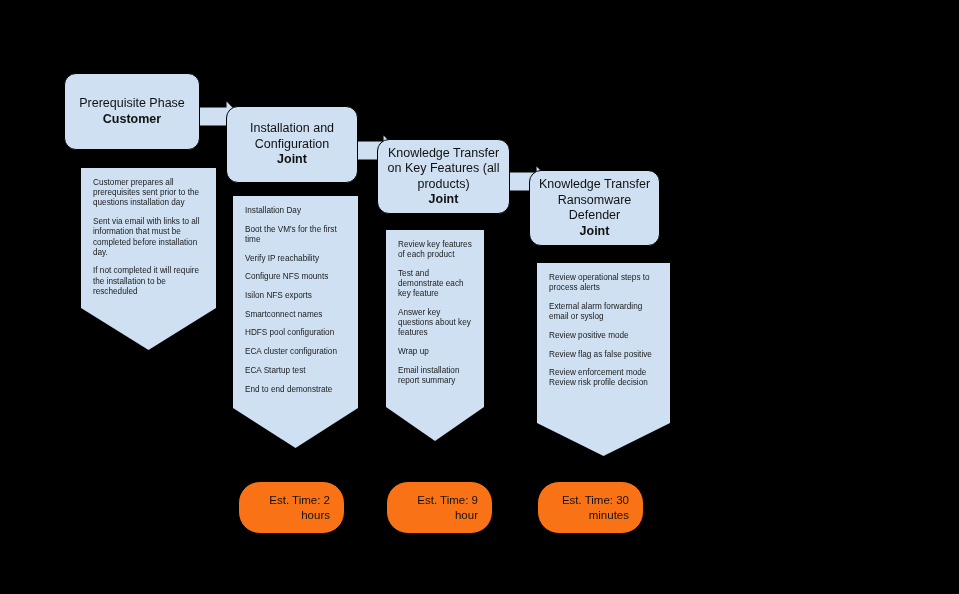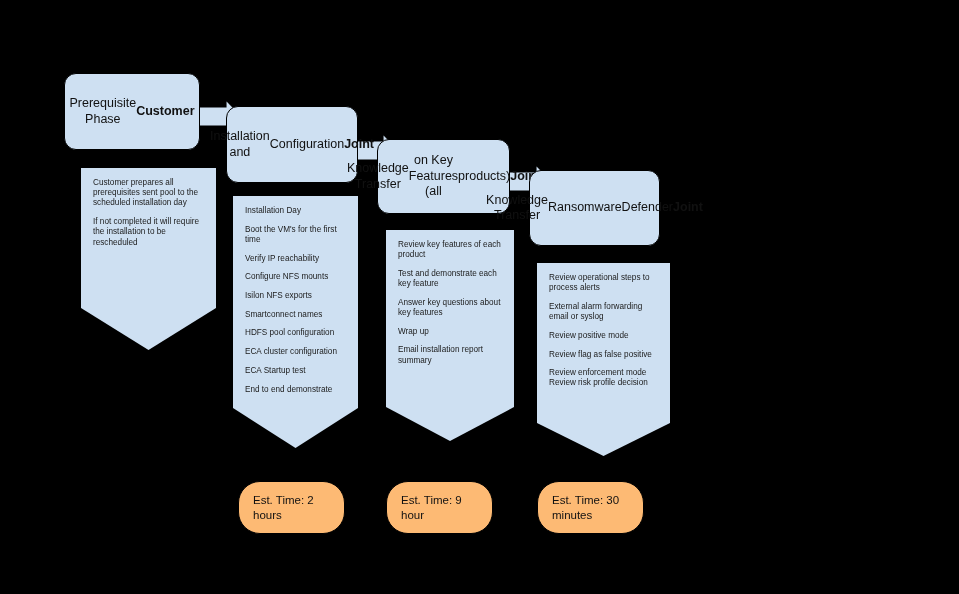--- a/index.html
+++ b/index.html
@@ -20,20 +20,21 @@
   }
 
   
   .phase-box {
     position: absolute;
     box-sizing: border-box;
     background: #cee0f2;
     border: 1px solid #000000;
     border-radius: 12px;
     display: flex;
+    flex-direction: column;
     align-items: center;
     justify-content: center;
     text-align: center;
     color: #111111;
     font-size: 12.5px;
     line-height: 15.5px;
     padding: 4px 8px;
     z-index: 3;
   }
   .phase-box .line-1 { font-weight: normal; }
@@ -74,30 +75,31 @@
     margin: 0 0 8.5px 0;
   }
   .banner-text p.tight {
     margin-bottom: 0;
   }
 
   
   .time-box {
     position: absolute;
     box-sizing: border-box;
-    background: #fdba74;
+    background: #f97316;
     border: 1px solid #000000;
     border-radius: 22px;
     display: flex;
     align-items: center;
     color: #111111;
     font-size: 11.5px;
     line-height: 14.5px;
     padding: 0 14px;
     z-index: 3;
+    text-align: right;
   }
 </style>
 </head>
 <body>
 
 <div id="canvas">
 
   <svg class="arrow" style="left:196px; top:99px;" width="48" height="36" viewBox="0 0 48 36">
     <polygon points="1,8 30,8 30,1 46,17.5 30,34 30,27 1,27" fill="#cee0f2" stroke="#000000" stroke-width="1.1" stroke-linejoin="miter"></polygon>
   </svg>
@@ -113,21 +115,22 @@
   <div class="phase-box" style="left:64px; top:73px; width:136px; height:77px;">
     <span class="line-1">Prerequisite Phase</span>
     <span class="role">Customer</span>
   </div>
 
   <div class="banner" style="left:81px; top:168px; width:135px; height:182px;">
     <svg class="banner-body" viewBox="0 0 135 182" preserveAspectRatio="none">
       <polygon points="0,0 135,0 135,140 67.5,182 0,140" fill="#cee0f2"></polygon>
     </svg>
     <div class="banner-text">
-      <p>Customer prepares all prerequisites sent pool to the scheduled installation day</p>
+      <p>Customer prepares all prerequisites sent prior to the questions installation day</p>
+      <p>Sent via email with links to all information that must be completed before installation day.</p>
       <p>If not completed it will require the installation to be rescheduled</p>
     </div>
   </div>
 
   <div class="phase-box" style="left:226px; top:106px; width:132px; height:77px;">
     <span class="line-1">Installation and</span>
     <span class="line-2">Configuration</span>
     <span class="role">Joint</span>
   </div>
 
@@ -153,21 +156,21 @@
     <span>Est. Time: 2 hours</span>
   </div>
 
   <div class="phase-box" style="left:377px; top:139px; width:133px; height:75px;">
     <span class="line-1">Knowledge Transfer</span>
     <span class="line-2">on Key Features (all</span>
     <span class="line-3">products)</span>
     <span class="role">Joint</span>
   </div>
 
-  <div class="banner" style="left:386px; top:230px; width:128px; height:211px;">
+  <div class="banner" style="left:386px; top:230px; width:98px; height:211px;">
     <svg class="banner-body" viewBox="0 0 115 211" preserveAspectRatio="none">
       <polygon points="0,0 115,0 115,177 57.5,211 0,177" fill="#cee0f2"></polygon>
     </svg>
     <div class="banner-text">
       <p>Review key features of each product</p>
       <p>Test and demonstrate each key feature</p>
       <p>Answer key questions about key features</p>
       <p>Wrap up</p>
       <p>Email installation report summary</p>
     </div>

